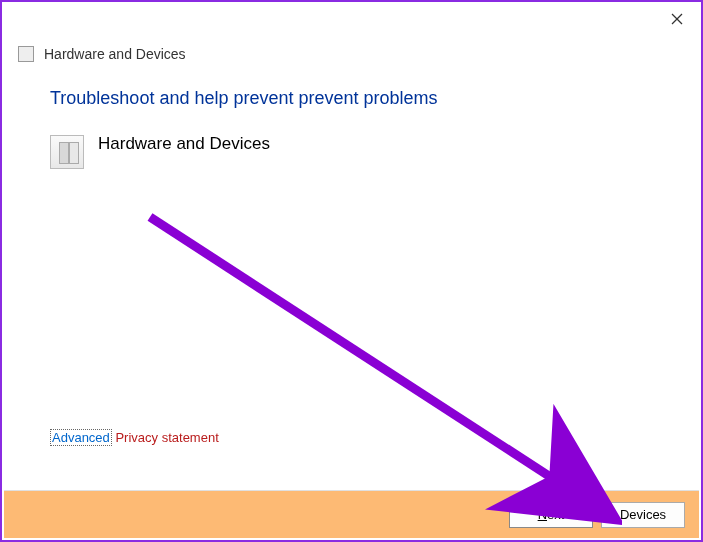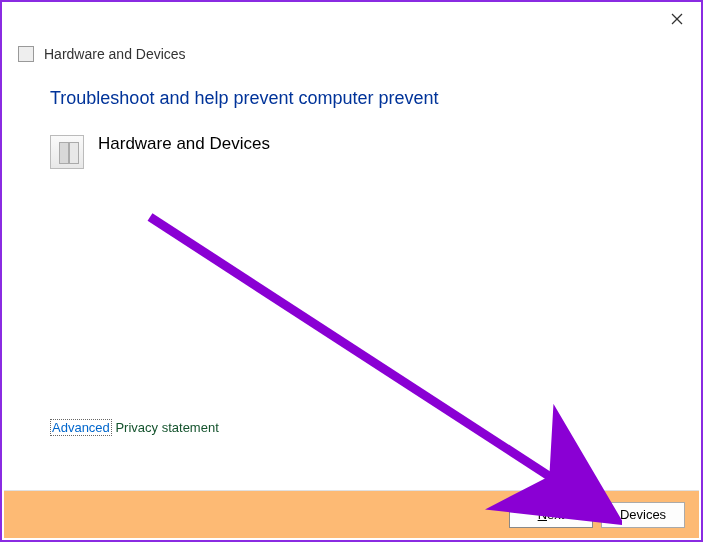--- a/index.html
+++ b/index.html
@@ -105,30 +105,30 @@
       left: 48px;
       bottom: 76px;
     }
     .advanced-link {
       color: #0066cc;
       border: 1px dotted #666;
       padding: 0 1px;
       cursor: pointer;
       font-size: 13px;
       display: inline-block;
-      margin-bottom: 28px;
+      margin-bottom: 18px;
     }
     .publisher-row {
       font-size: 13px;
       color: #333;
       margin-bottom: 10px;
     }
     .publisher-row .label-part { color: #333; }
     .privacy-link {
-      color: #14532d;
+      color: #b91c1c;
       cursor: pointer;
       font-size: 13px;
     }
     .footer {
       position: absolute;
       left: 2px; right: 2px; bottom: 2px;
       height: 48px;
       background: #fdba74;
       border-top: 1px solid #e0e0e0;
       display: flex;
@@ -169,21 +169,21 @@
     </svg>
   </div>
 </div>
 
 <div class="header">
   <span class="header-icon"></span>
   <span class="header-title">Hardware and Devices</span>
 </div>
 
 <div class="content">
-  <h1 class="main-heading">Troubleshoot and help prevent computer prevent</h1>
+  <h1 class="main-heading">Troubleshoot and help prevent prevent problems</h1>
 
   <div class="troubleshooter-row">
     <div class="device-icon"></div>
     <div class="troubleshooter-info">
       <div class="troubleshooter-title">Hardware and Devices</div>
     </div>
   </div>
 </div>
 
 <div class="lower-links">

